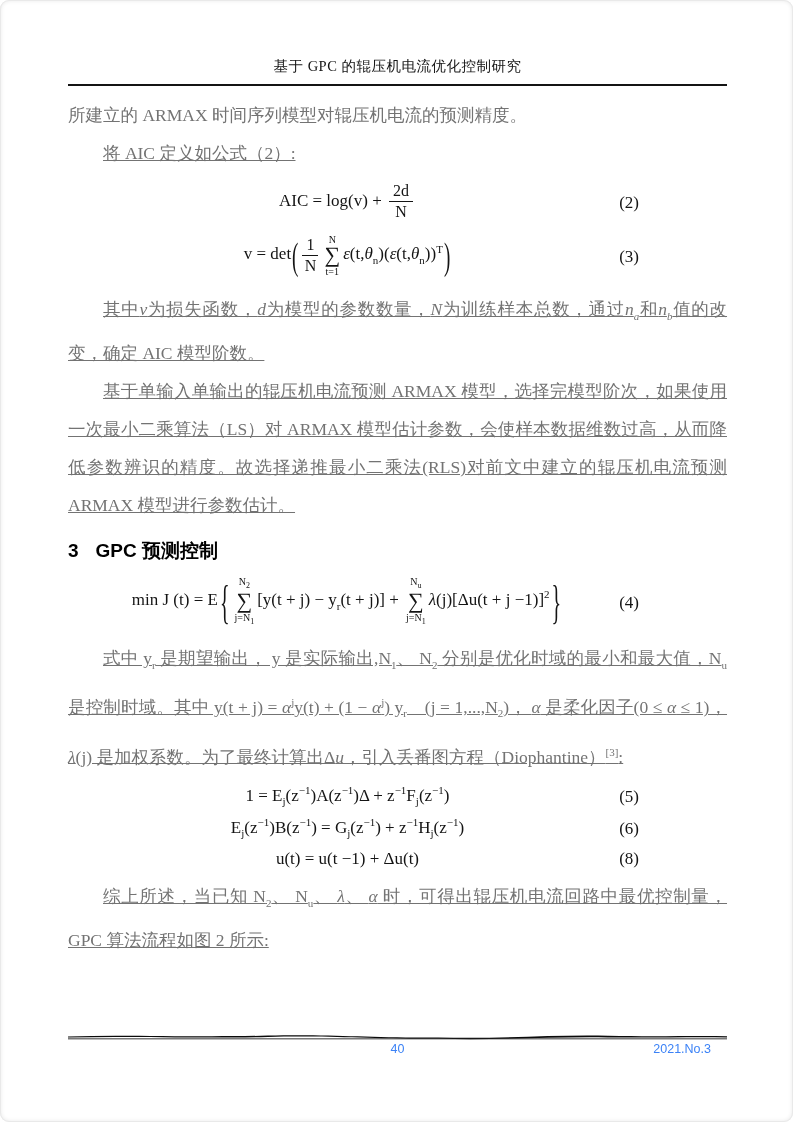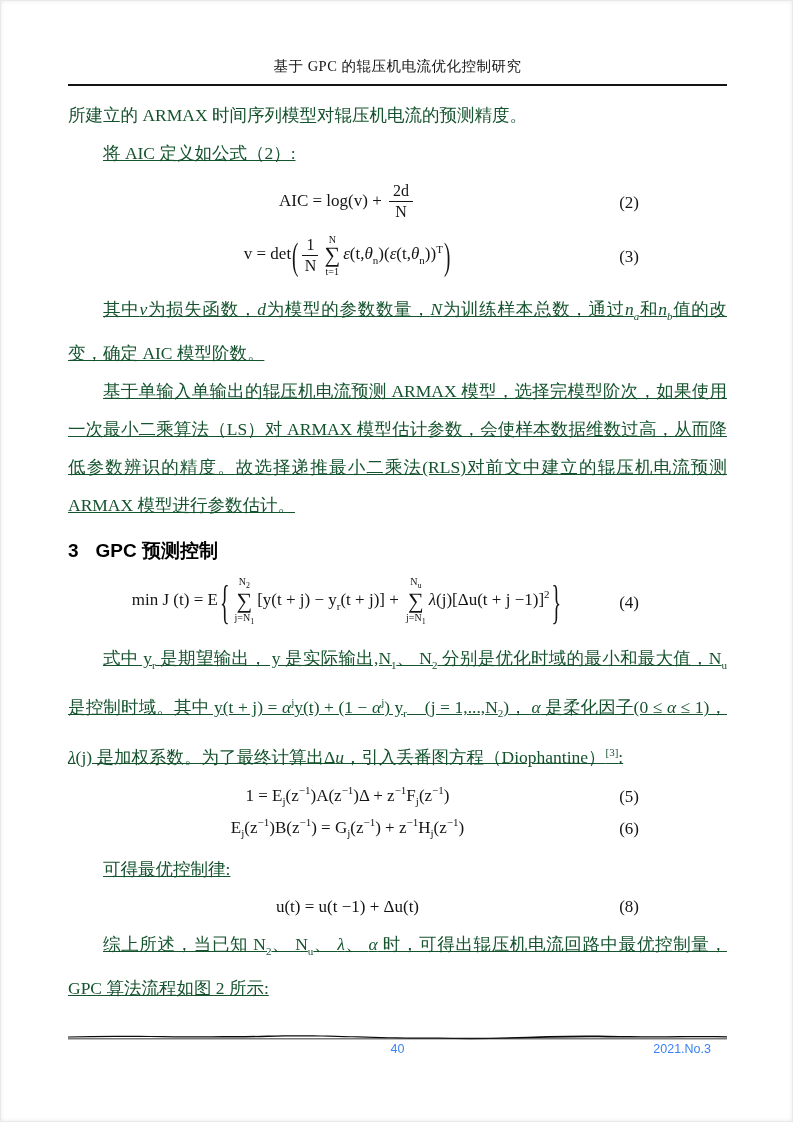--- a/index.html
+++ b/index.html
@@ -8,40 +8,41 @@
     width: 793px;
     height: 1122px;
     margin: 0 auto;
     background: #ffffff;
     box-sizing: border-box;
     padding: 56px 66px 0 68px;
     color: #151515;
     box-shadow: inset 0 0 0 1px #e9e9e9, inset 0 0 5px rgba(0,0,0,0.12);
     overflow: hidden;
     font-family: "Liberation Serif", "DejaVu Serif", serif;
+    border-radius: 9px;
   }
   
   .hdr-title {
     text-align: center;
     font-size: 14.5px;
     line-height: 20px;
     letter-spacing: 0.5px;
   }
   .hdr-rule {
     border: none;
     border-top: 2px solid #141414;
     margin: 8px 0 0 0;
   }
   
   .para {
     margin: 0;
     font-size: 17.5px;
     line-height: 38px;
     text-align: justify;
-    color: #14532d;
+    color: #737373;
   }
   .para.indent { text-indent: 2em; text-decoration: underline; }
   .body-start { margin-top: 10px; }
   sup { font-size: 11px; }
   sub { font-size: 11px; }
   i { font-style: italic; }
   
   .sec-heading {
     display: flex;
     gap: 17px;
@@ -183,21 +184,20 @@
   <div class="eq eq-sm">
     <span class="eq-body">1 = E<sub>j</sub>(z<sup>−1</sup>)A(z<sup>−1</sup>)Δ + z<sup>−1</sup>F<sub>j</sub>(z<sup>−1</sup>)</span>
     <span class="eq-no">(5)</span>
   </div>
 
   <div class="eq eq-sm">
     <span class="eq-body">E<sub>j</sub>(z<sup>−1</sup>)B(z<sup>−1</sup>) = G<sub>j</sub>(z<sup>−1</sup>) + z<sup>−1</sup>H<sub>j</sub>(z<sup>−1</sup>)</span>
     <span class="eq-no">(6)</span>
   </div>
 
-  <p class="para indent">可得最优控制律:</p>
 
 
   <div class="eq eq-sm">
     <span class="eq-body">u(t) = u(t −1) + Δu(t)</span>
     <span class="eq-no">(8)</span>
   </div>
 
   <p class="para indent">综上所述，当已知 N<sub>2</sub>、 N<sub>u</sub>、 <i>λ</i>、 <i>α</i> 时，可得出辊压机电流回路中最优控制量，GPC 算法流程如图 2 所示:</p>
 
   <footer class="ftr">

